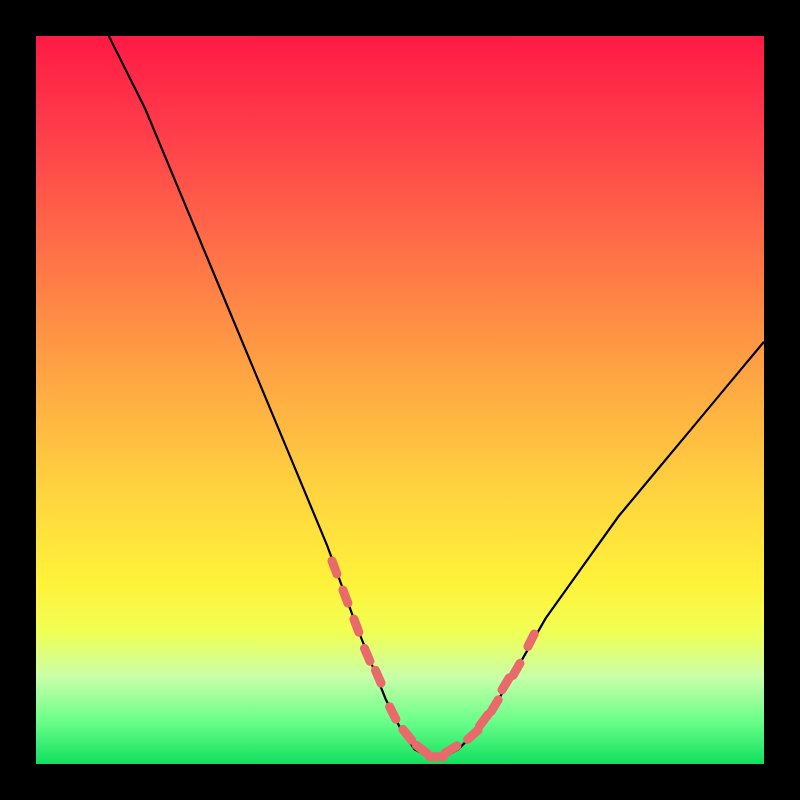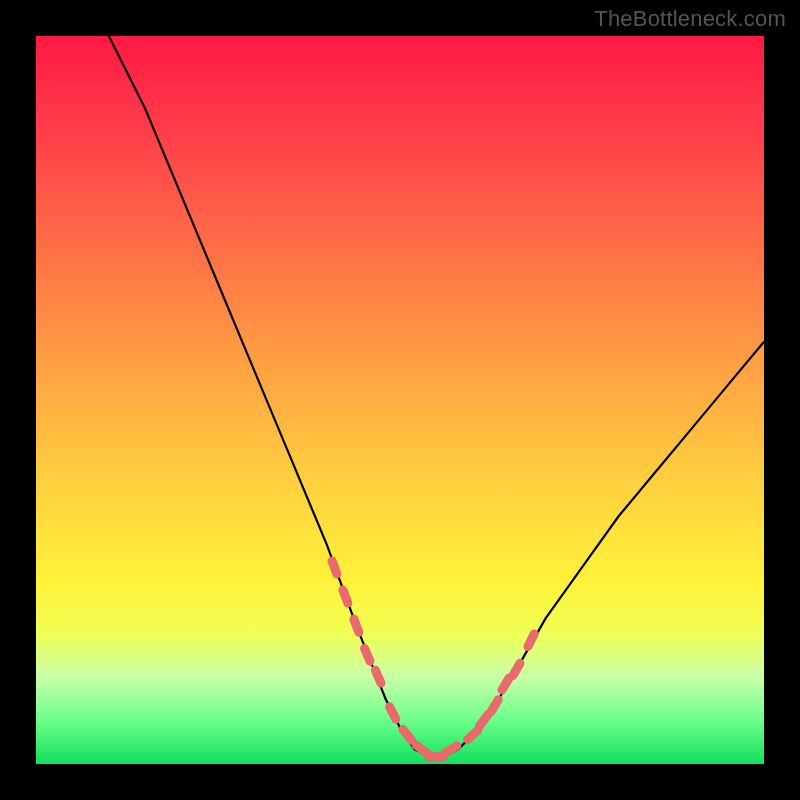--- a/index.html
+++ b/index.html
@@ -57,21 +57,20 @@
     width: 728px;
     height: 728px;
     overflow: visible;
   }
 </style>
 </head>
 <body>
 
 <div class="frame">
 
-  <div class="watermark">TheBottleneck.com</div>
 
   <div class="plot-area">
     <svg class="curve" viewBox="0 0 728 728">
       <path d="M72.8 0.0 L109.2 72.8 L145.6 160.2 L182.0 247.5 L218.4 334.9 L254.8 422.2 L291.2 509.6 L320.3 589.7 L334.9 626.1 L349.4 662.5 L364.0 691.6 L378.6 713.4 L393.1 720.7 L407.7 720.7 L422.2 713.4 L436.8 698.9 L458.6 669.8 L480.5 633.4 L509.6 582.4 L546.0 531.4 L582.4 480.5 L618.8 436.8 L655.2 393.1 L691.6 349.4 L728.0 305.8" fill="none" stroke="#000" stroke-width="2.2"></path>
       <g>
           <line x1="296.0" y1="524.9" x2="300.9" y2="538.0" stroke="#e96a6a" stroke-width="9" stroke-linecap="round"></line>
           <line x1="306.9" y1="554.0" x2="311.9" y2="567.1" stroke="#e96a6a" stroke-width="9" stroke-linecap="round"></line>
           <line x1="317.9" y1="583.1" x2="322.8" y2="596.2" stroke="#e96a6a" stroke-width="9" stroke-linecap="round"></line>
           <line x1="328.5" y1="612.4" x2="334.0" y2="625.2" stroke="#e96a6a" stroke-width="9" stroke-linecap="round"></line>
           <line x1="339.4" y1="634.2" x2="345.0" y2="647.1" stroke="#e96a6a" stroke-width="9" stroke-linecap="round"></line>

